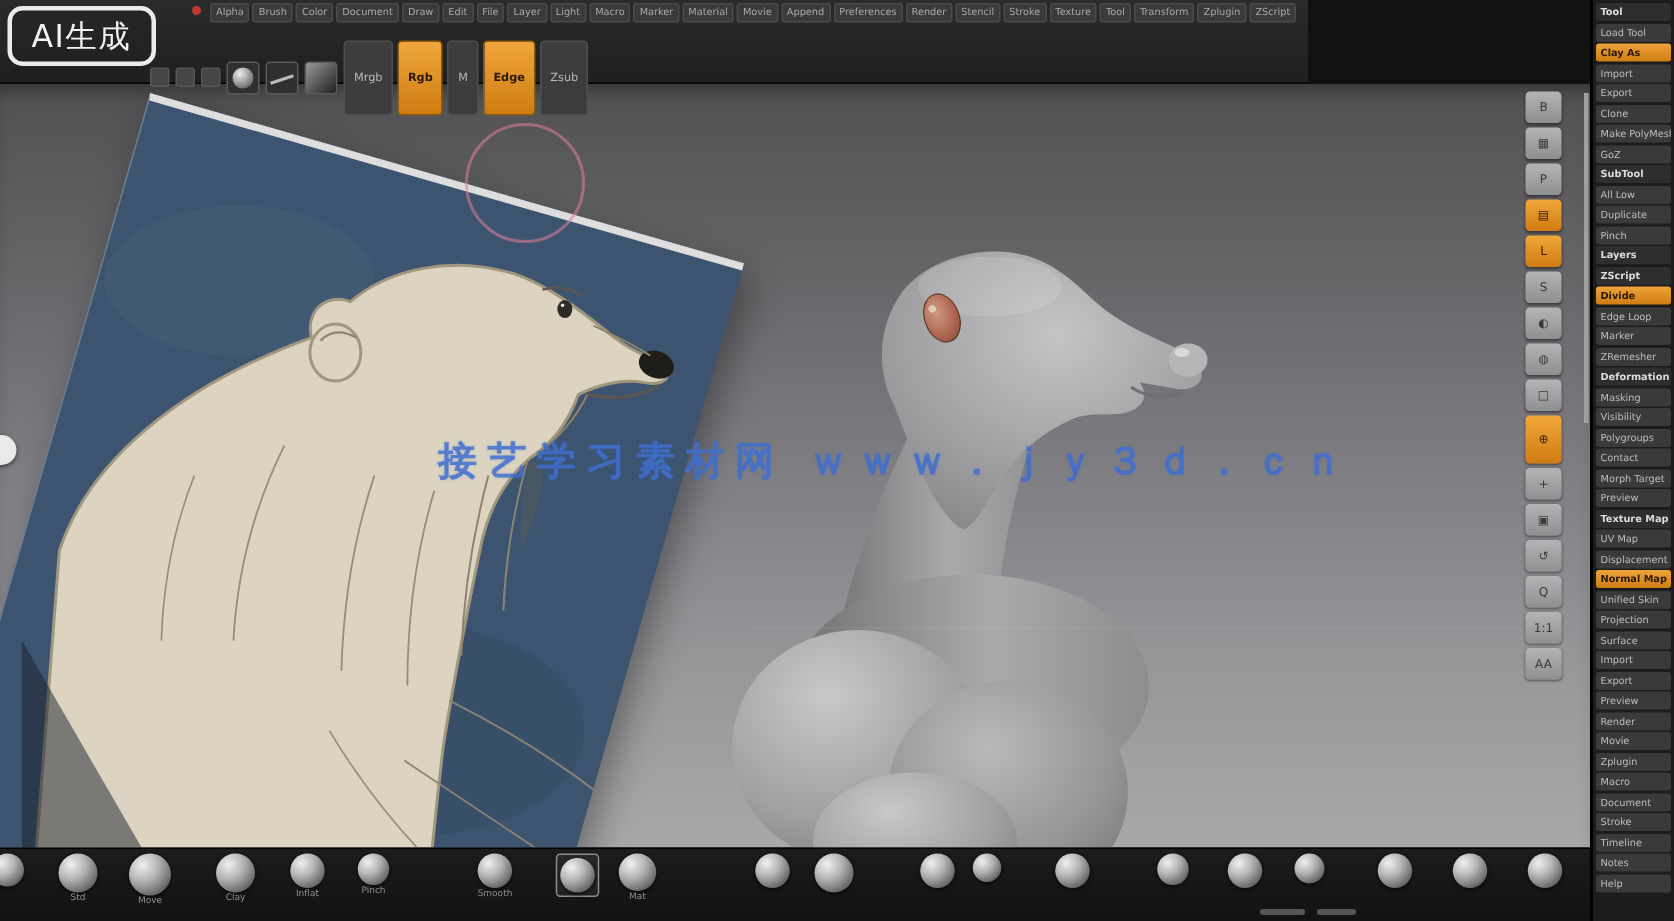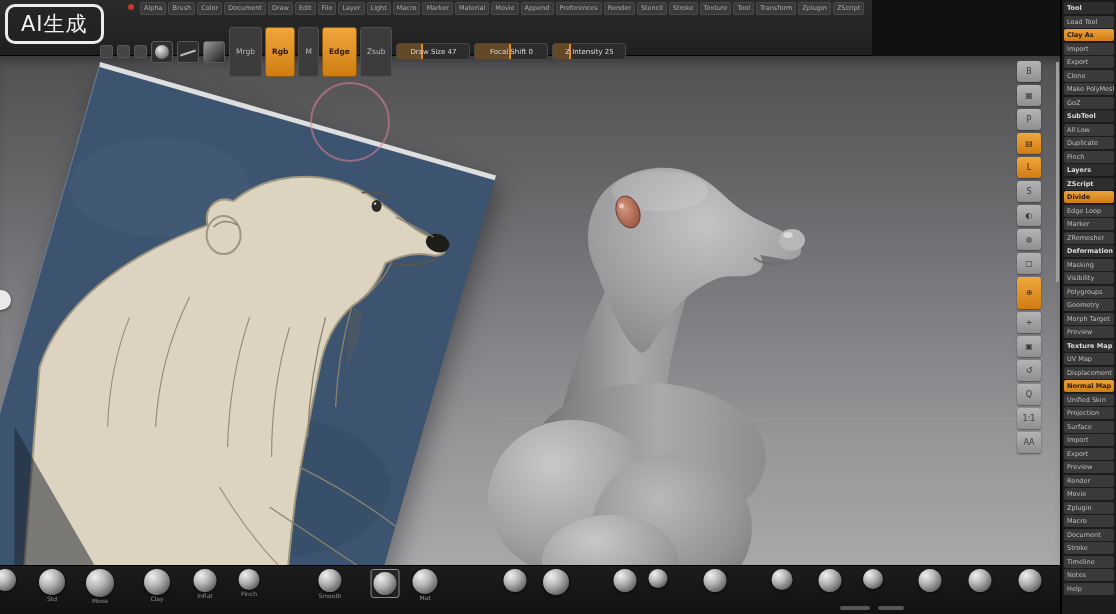--- a/index.html
+++ b/index.html
@@ -169,20 +169,21 @@
         <circle cx="624" cy="148" r="2.5" fill="#ffffff" opacity="0.5"></circle>
       </g>
       <ellipse cx="648" cy="402" rx="118" ry="75" fill="url(#neckGrad)"></ellipse>
       <ellipse cx="572" cy="442" rx="84" ry="78" fill="url(#sphereGrad)"></ellipse>
       <ellipse cx="672" cy="472" rx="80" ry="74" fill="url(#sphereGrad2)"></ellipse>
       <ellipse cx="610" cy="505" rx="68" ry="46" fill="url(#sphereGrad)"></ellipse>
     </svg>
 
     <div class="horizon"></div>
 
+    <div class="watermark">接艺学习素材网 ｗｗｗ．ｊｙ３ｄ．ｃｎ</div>
     <div class="brush-cursor"></div>
     <div class="left-toggle"></div>
 
     <div class="right-shelf">
         <div class="shelf-icon">B</div>
         <div class="shelf-icon">▦</div>
         <div class="shelf-icon">P</div>
         <div class="shelf-icon orange">▤</div>
         <div class="shelf-icon orange">L</div>
         <div class="shelf-icon">S</div>
@@ -233,34 +234,20 @@
       <div class="thumb brush"></div>
       <div class="thumb stroke"></div>
       <div class="thumb alpha"></div>
       <div style="display:flex;gap:3px">
           <div class="tg-btn">Mrgb</div>
           <div class="tg-btn active">Rgb</div>
           <div class="tg-btn">M</div>
           <div class="tg-btn active">Edge</div>
           <div class="tg-btn">Zsub</div>
         </div>
-      <div style="display:flex;gap:4px">
-          <div class="slider">
-            <div class="slider-fill" style="width: 35%;"></div>
-            <div class="slider-label">Draw Size 47</div>
-          </div>
-          <div class="slider">
-            <div class="slider-fill" style="width: 50%;"></div>
-            <div class="slider-label">Focal Shift 0</div>
-          </div>
-          <div class="slider">
-            <div class="slider-fill" style="width: 25%;"></div>
-            <div class="slider-label">Z Intensity 25</div>
-          </div>
-        </div>
     </div>
   </div>
 
   <div class="right-tray">
       <div class="tray-row header">Tool</div>
       <div class="tray-row">Load Tool</div>
       <div class="tray-row orange">Clay As</div>
       <div class="tray-row">Import</div>
       <div class="tray-row">Export</div>
       <div class="tray-row">Clone</div>
@@ -273,21 +260,21 @@
       <div class="tray-row header">Layers</div>
       <div class="tray-row header">ZScript</div>
       <div class="tray-row orange">Divide</div>
       <div class="tray-row">Edge Loop</div>
       <div class="tray-row">Marker</div>
       <div class="tray-row">ZRemesher</div>
       <div class="tray-row header">Deformation</div>
       <div class="tray-row">Masking</div>
       <div class="tray-row">Visibility</div>
       <div class="tray-row">Polygroups</div>
-      <div class="tray-row">Geometry</div>
+      <div class="tray-row">Contact</div>
       <div class="tray-row">Morph Target</div>
       <div class="tray-row">Preview</div>
       <div class="tray-row header">Texture Map</div>
       <div class="tray-row">UV Map</div>
       <div class="tray-row">Displacement</div>
       <div class="tray-row orange">Normal Map</div>
       <div class="tray-row">Unified Skin</div>
       <div class="tray-row">Projection</div>
       <div class="tray-row">Surface</div>
       <div class="tray-row">Import</div>

